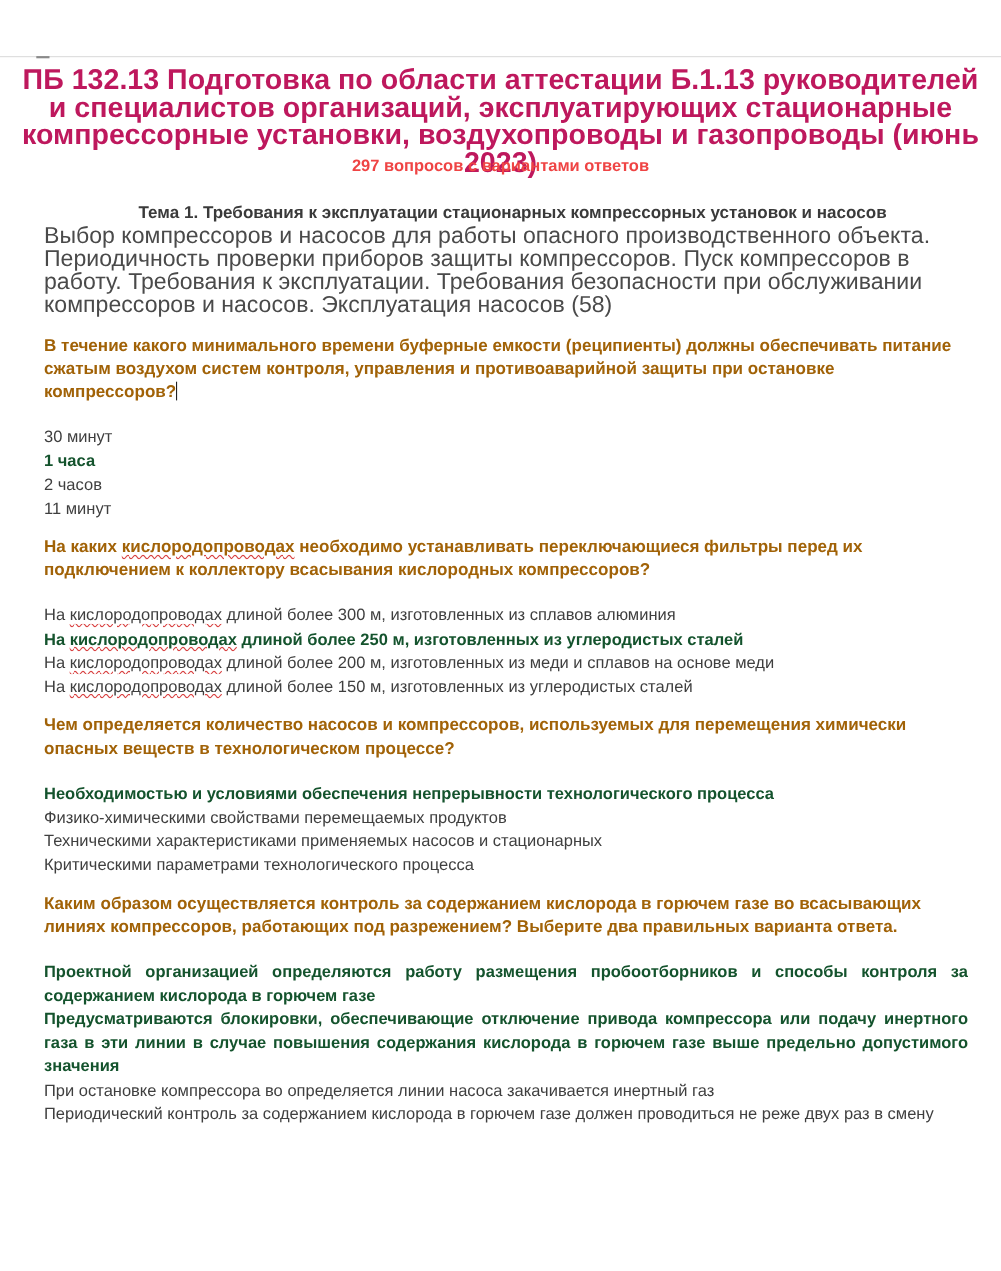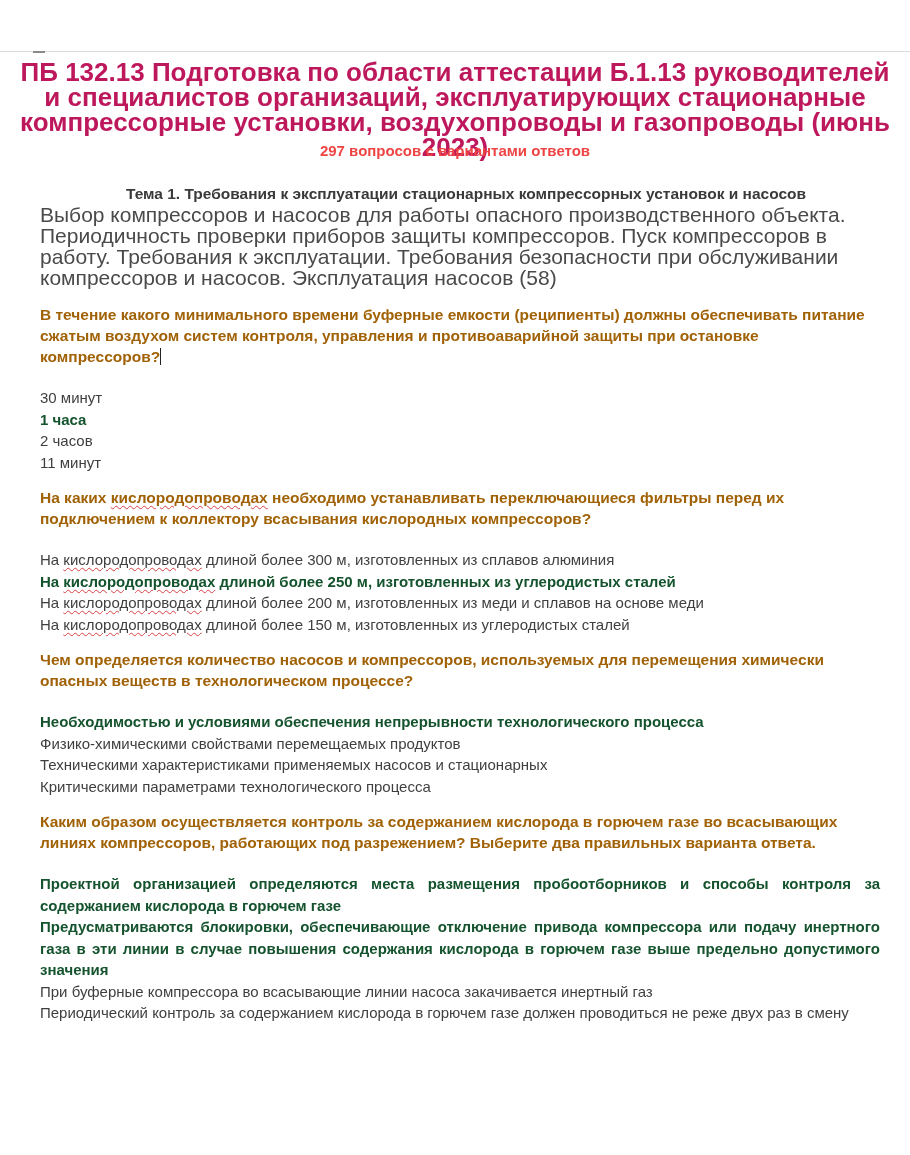--- a/index.html
+++ b/index.html
@@ -54,18 +54,18 @@
   <div class="question">Чем определяется количество насосов и компрессоров, используемых для перемещения химически опасных веществ в технологическом процессе?</div>
   <div class="answers">
     <div class="answer correct">Необходимостью и условиями обеспечения непрерывности технологического процесса</div>
     <div class="answer">Физико-химическими свойствами перемещаемых продуктов</div>
     <div class="answer">Техническими характеристиками применяемых насосов и стационарных</div>
     <div class="answer">Критическими параметрами технологического процесса</div>
   </div>
 
   <div class="question">Каким образом осуществляется контроль за содержанием кислорода в горючем газе во всасывающих линиях компрессоров, работающих под разрежением? Выберите два правильных варианта ответа.</div>
   <div class="answers">
-    <div class="answer correct justify">Проектной организацией определяются места размещения пробоотборников и способы контроля за содержанием кислорода в горючем газе</div>
+    <div class="answer correct justify">Проектной организацией определяются работу размещения пробоотборников и способы контроля за содержанием кислорода в горючем газе</div>
     <div class="answer correct justify">Предусматриваются блокировки, обеспечивающие отключение привода компрессора или подачу инертного газа в эти линии в случае повышения содержания кислорода в горючем газе выше предельно допустимого значения</div>
-    <div class="answer justify">При буферные компрессора во всасывающие линии насоса закачивается инертный газ</div>
+    <div class="answer justify">При остановке компрессора во определяется линии насоса закачивается инертный газ</div>
     <div class="answer justify">Периодический контроль за содержанием кислорода в горючем газе должен проводиться не реже двух раз в смену</div>
   </div>
 </div>
 
 </body></html>

